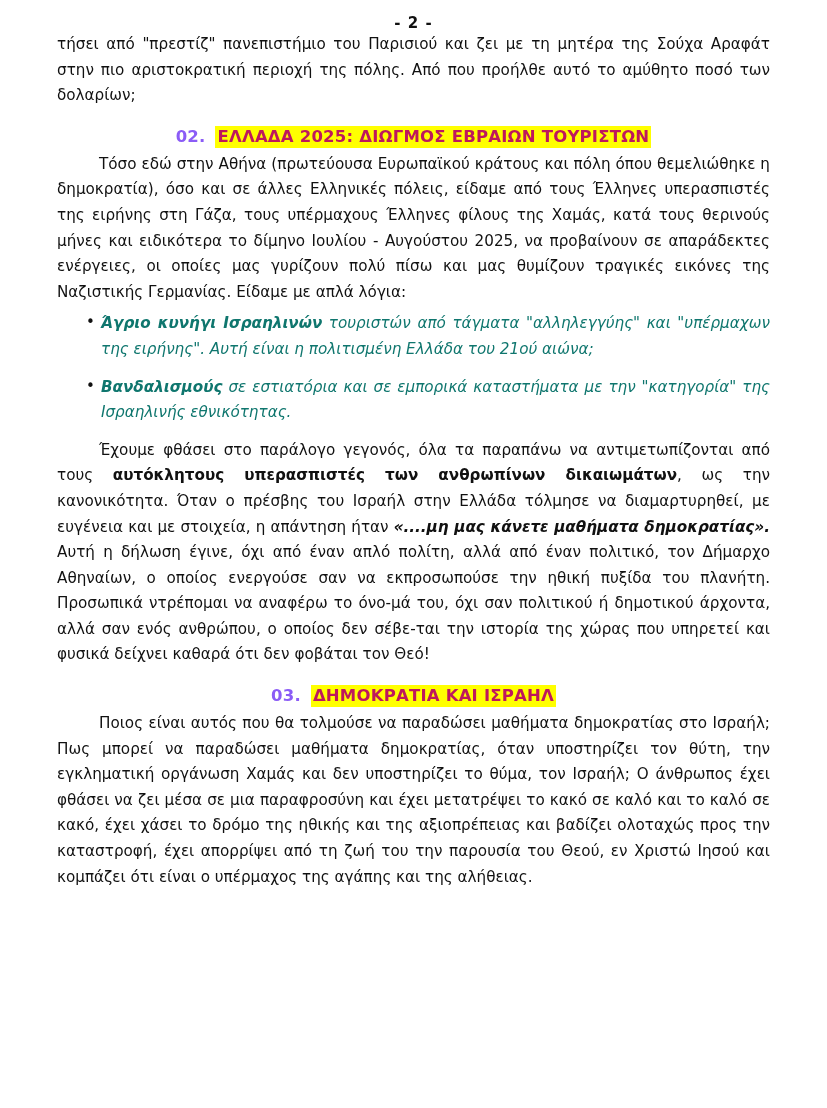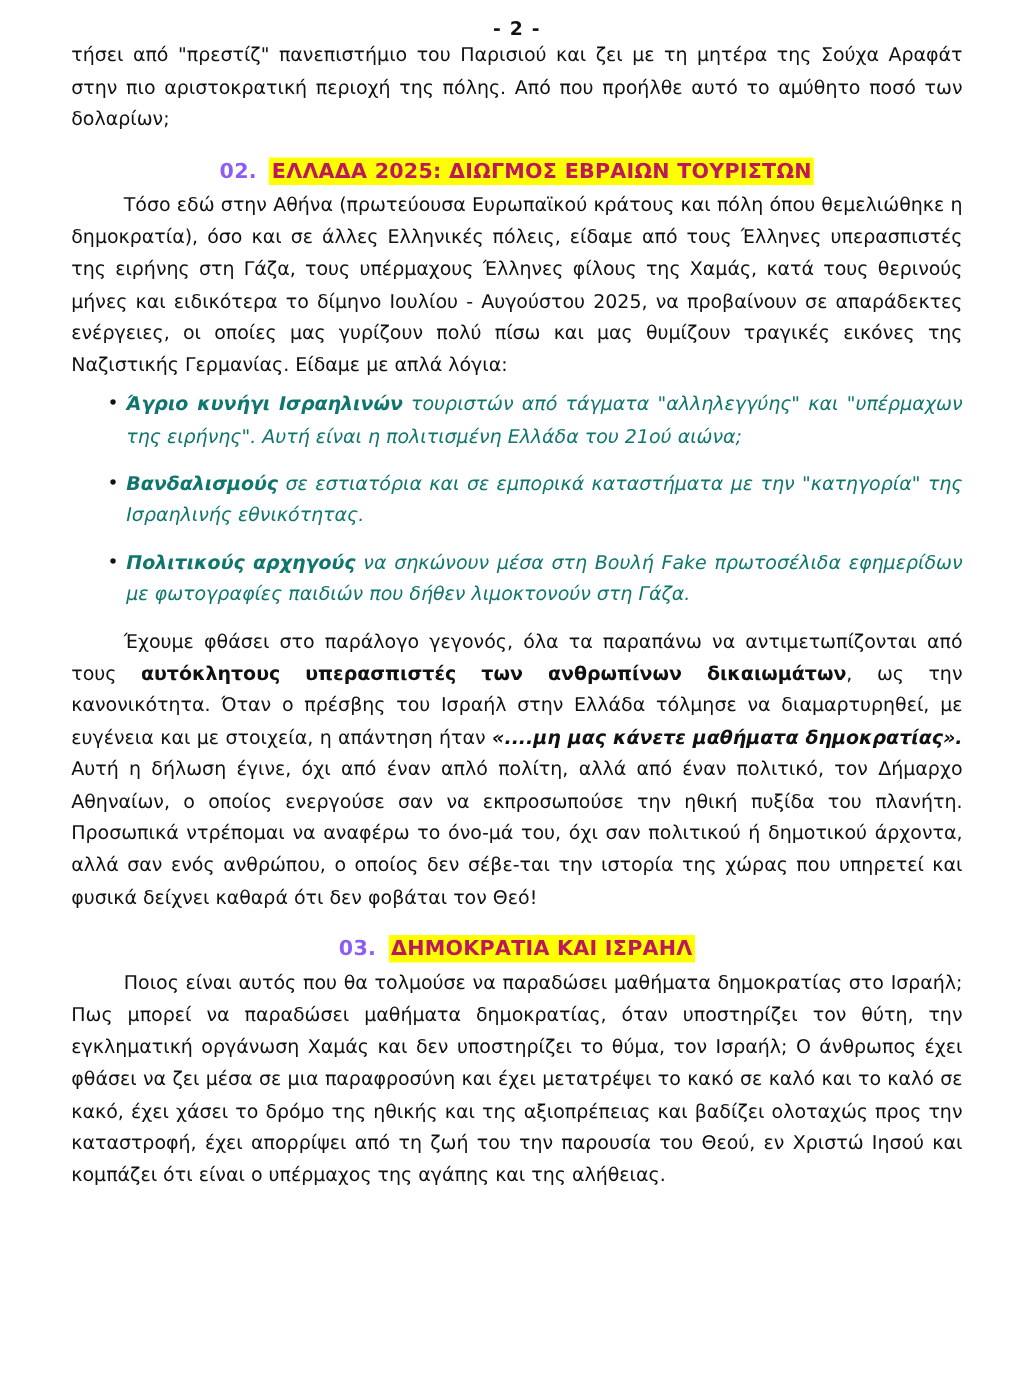--- a/index.html
+++ b/index.html
@@ -113,23 +113,20 @@
 
     <p class="body-par indent">Τόσο εδώ στην Αθήνα (πρωτεύουσα Ευρωπαϊκού κράτους και πόλη όπου θεμελιώθηκε η δημοκρατία), όσο και σε άλλες Ελληνικές πόλεις, είδαμε από τους Έλληνες υπερασπιστές της ειρήνης στη Γάζα, τους υπέρμαχους Έλληνες φίλους της Χαμάς, κατά τους θερινούς μήνες και ειδικότερα το δίμηνο Ιουλίου - Αυγούστου 2025, να προβαίνουν σε απαράδεκτες ενέργειες, οι οποίες μας γυρίζουν πολύ πίσω και μας θυμίζουν τραγικές εικόνες της Ναζιστικής Γερμανίας. Είδαμε με απλά λόγια:</p>
 
     <ul class="bullets">
       <li>
         <b>Άγριο κυνήγι Ισραηλινών</b><span> τουριστών από τάγματα "αλληλεγγύης" και "υπέρμαχων της ειρήνης". Αυτή είναι η πολιτισμένη Ελλάδα του 21ού αιώνα;</span>
       </li>
       <li>
         <b>Βανδαλισμούς</b><span> σε εστιατόρια και σε εμπορικά καταστήματα με την "κατηγορία" της Ισραηλινής εθνικότητας.</span>
       </li>
-      <li>
-        <b>Πολιτικούς αρχηγούς</b><span> να σηκώνουν μέσα στη Βουλή Fake πρωτοσέλιδα εφημερίδων με φωτογραφίες παιδιών που δήθεν λιμοκτονούν στη Γάζα.</span>
-      </li>
     </ul>
 
     <p class="body-par indent">
       <span>Έχουμε φθάσει στο παράλογο γεγονός, όλα τα παραπάνω να αντιμετωπίζονται από τους </span><b>αυτόκλητους υπερασπιστές των ανθρωπίνων δικαιωμάτων</b><span>, ως την κανονικότητα. Όταν ο πρέσβης του Ισραήλ στην Ελλάδα τόλμησε να διαμαρτυρηθεί, με ευγένεια και με στοιχεία, η απάντηση ήταν </span><span class="bi">«....μη μας κάνετε μαθήματα δημοκρατίας».</span><span> Αυτή η δήλωση έγινε, όχι από έναν απλό πολίτη, αλλά από έναν πολιτικό, τον Δήμαρχο Αθηναίων, ο οποίος ενεργούσε σαν να εκπροσωπούσε την ηθική πυξίδα του πλανήτη. Προσωπικά ντρέπομαι να αναφέρω το όνο-μά του, όχι σαν πολιτικού ή δημοτικού άρχοντα, αλλά σαν ενός ανθρώπου, ο οποίος δεν σέβε-ται την ιστορία της χώρας που υπηρετεί και φυσικά δείχνει καθαρά ότι δεν φοβάται τον Θεό!</span>
     </p>
 
     <h2 class="section-heading">
       <span class="num">03.</span><span class="hl">ΔΗΜΟΚΡΑΤΙΑ ΚΑΙ ΙΣΡΑΗΛ</span>
     </h2>
 

